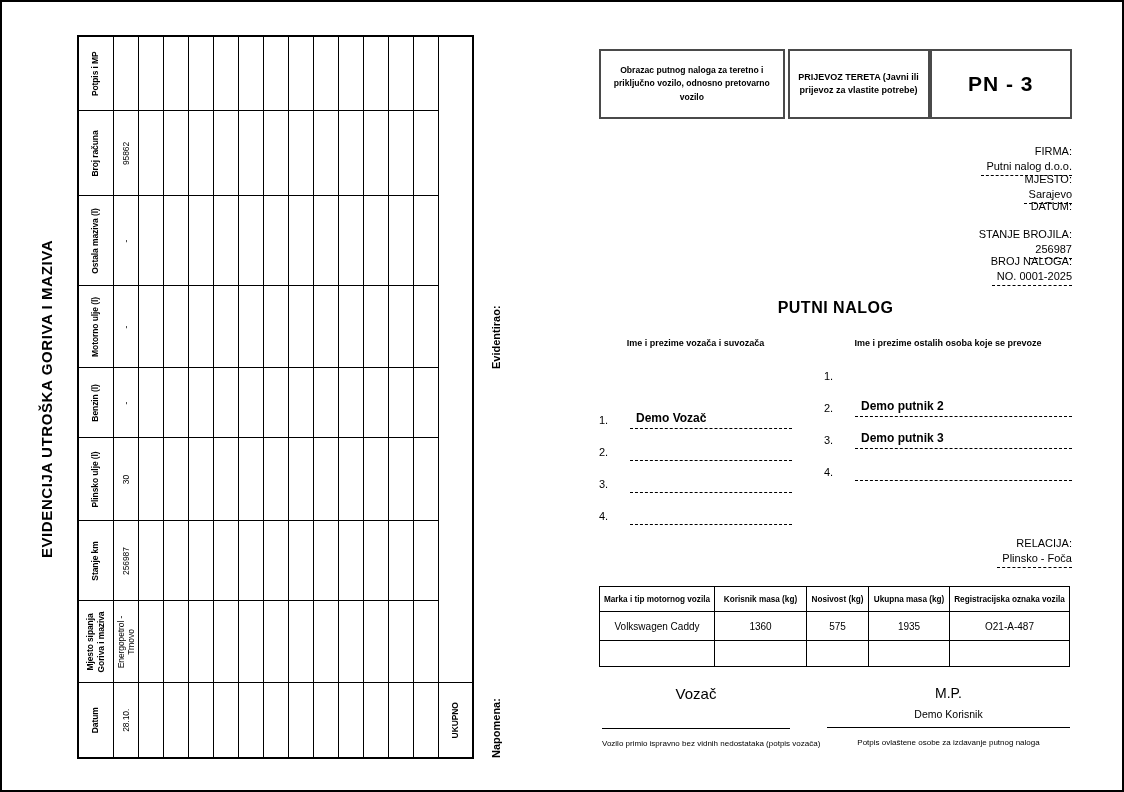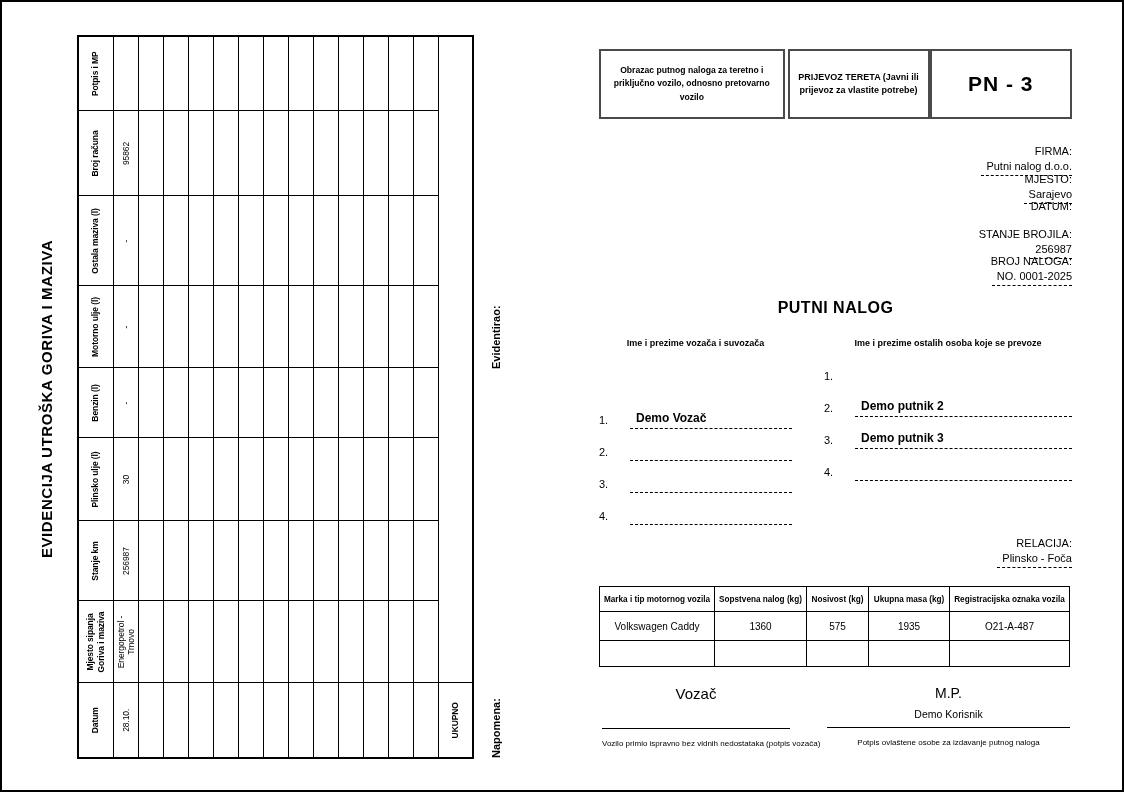--- a/index.html
+++ b/index.html
@@ -341,21 +341,21 @@
         <colgroup>
           <col style="width: 115px;">
           <col style="width: 92px;">
           <col style="width: 62px;">
           <col style="width: 81px;">
           <col style="width: 120px;">
         </colgroup>
         <tbody>
           <tr class="vhdr">
             <th>Marka i tip motornog vozila</th>
-            <th>Sopstvena nalog (kg)</th>
+            <th>Korisnik masa (kg)</th>
             <th>Nosivost (kg)</th>
             <th>Ukupna masa (kg)</th>
             <th>Registracijska oznaka vozila</th>
           </tr>
           <tr class="vdata">
             <td>Volkswagen Caddy</td>
             <td>1360</td>
             <td>575</td>
             <td>1935</td>
             <td>O21-A-487</td>

